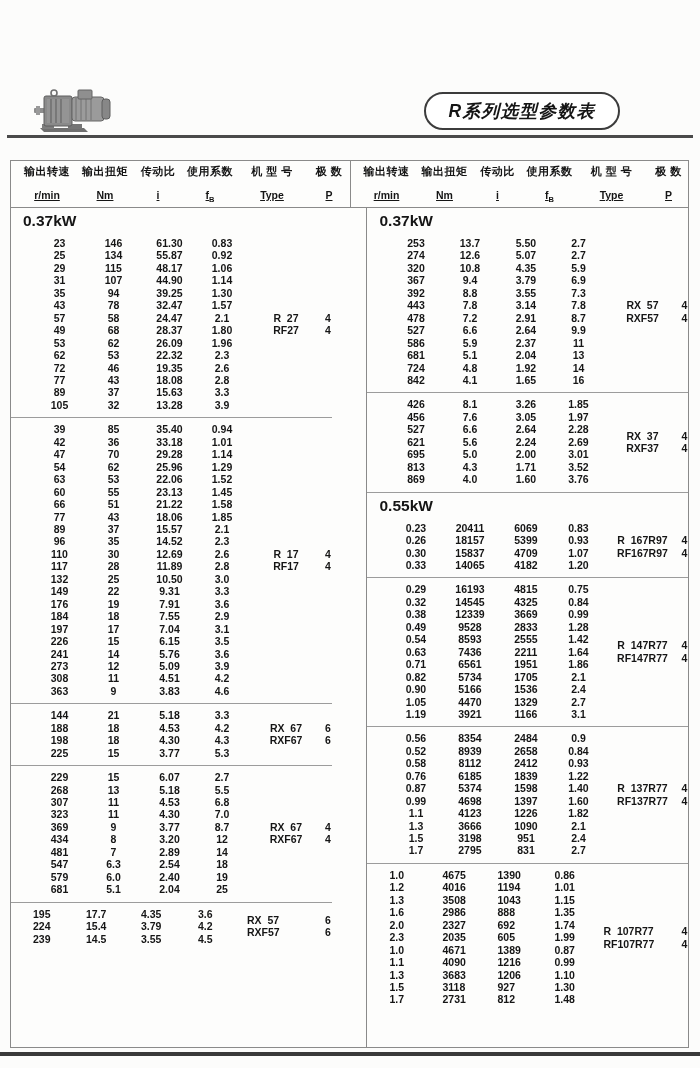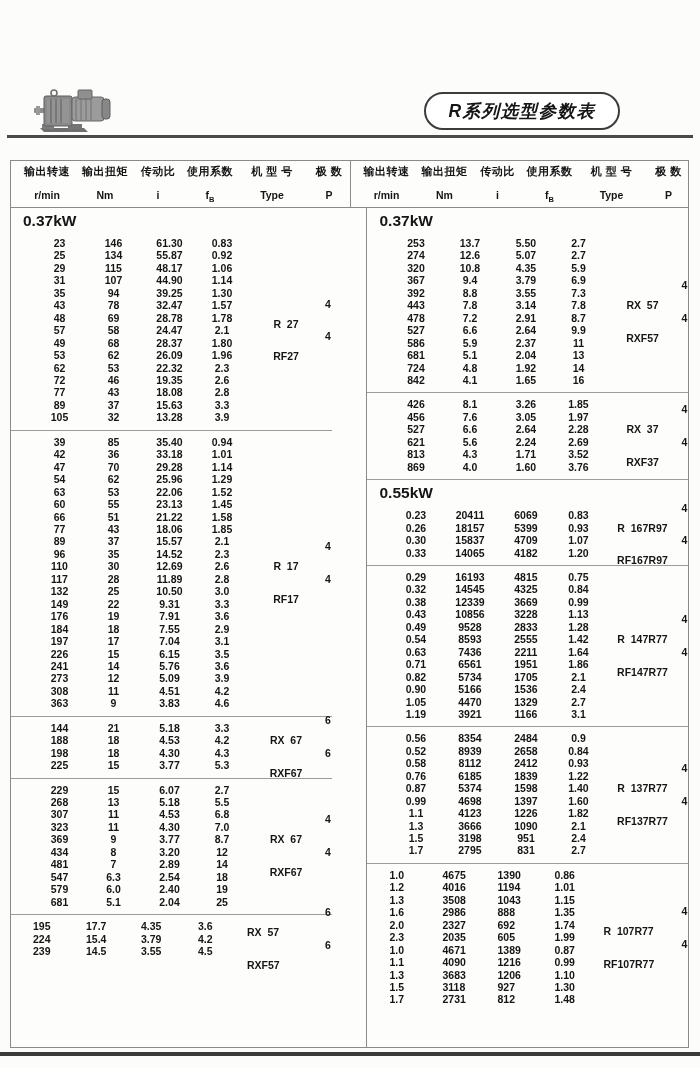--- a/index.html
+++ b/index.html
@@ -40,38 +40,38 @@
   }
   .thead { display:flex; height:46px; border-bottom:1.5px solid #8a8a8a; flex:none; }
   .h-half {
     width:50%; box-sizing:border-box; padding-left:6px;
     display:grid; grid-template-columns:60px 56px 50px 54px 70px 44px;
     align-content:center;
   }
   .h-half + .h-half { border-left:1.5px solid #8a8a8a; }
   .h-cell { text-align:center; font-weight:bold; }
   .h-cn { font-size:11px; letter-spacing:0.5px; white-space:pre; }
-  .h-en { font-size:10.5px; margin-top:10px; }
+  .h-en { font-size:10.5px; margin-top:10px;text-decoration:underline; }
   .h-en sub { font-size:7.5px; }
   .tbody { flex:1; display:flex; min-height:0;gap:34px; }
   .half { width:50%; box-sizing:border-box; display:flex; flex-direction:column; }
   .half-right { border-left:1.5px solid #8a8a8a; }
   .section-heading {
     height:24px; line-height:26px; font-size:15.5px; font-weight:bold;
     padding-left:12px; box-sizing:border-box; flex:none;
   }
   .block { position:relative; padding:5px 0 6px 0; flex:none; }
   .block.divider { border-bottom:1px solid #9c9c9c;text-align:center; }
   .row {
     display:grid; grid-template-columns:53px 55px 57px 48px;
     padding-left:22px; font-size:10.5px; font-weight:bold; line-height:12.45px;
   }
   .types { position:absolute; left:236px; top:50%; transform:translateY(-50%); width:108px; }
   .t-line { display:flex; font-size:10.5px; font-weight:bold; line-height:12.6px; }
-  .t-label { width:78px; white-space:pre;margin-top:20px; }
+  .t-label { width:78px; white-space:pre; }
   .spacer { flex:1; }
 </style>
 </head>
 <body>
 
 <div class="page">
 
   <div class="motor">
     <svg viewBox="0 0 82 52" width="82" height="52" aria-hidden="true">
 
@@ -197,26 +197,20 @@
               <span>39.25</span>
               <span>1.30</span>
             </div>
             <div class="row">
               <span>43</span>
               <span>78</span>
               <span>32.47</span>
               <span>1.57</span>
             </div>
             <div class="row">
-              <span>48</span>
-              <span>69</span>
-              <span>28.78</span>
-              <span>1.78</span>
-            </div>
-            <div class="row">
               <span>57</span>
               <span>58</span>
               <span>24.47</span>
               <span>2.1</span>
             </div>
             <div class="row">
               <span>49</span>
               <span>68</span>
               <span>28.37</span>
               <span>1.80</span>
@@ -657,20 +651,26 @@
               <span>2.64</span>
               <span>2.28</span>
             </div>
             <div class="row">
               <span>621</span>
               <span>5.6</span>
               <span>2.24</span>
               <span>2.69</span>
             </div>
             <div class="row">
+              <span>695</span>
+              <span>5.0</span>
+              <span>2.00</span>
+              <span>3.01</span>
+            </div>
+            <div class="row">
               <span>813</span>
               <span>4.3</span>
               <span>1.71</span>
               <span>3.52</span>
             </div>
             <div class="row">
               <span>869</span>
               <span>4.0</span>
               <span>1.60</span>
               <span>3.76</span>
@@ -736,26 +736,20 @@
               <span>4325</span>
               <span>0.84</span>
             </div>
             <div class="row">
               <span>0.38</span>
               <span>12339</span>
               <span>3669</span>
               <span>0.99</span>
             </div>
             <div class="row">
-              <span>0.43</span>
-              <span>10856</span>
-              <span>3228</span>
-              <span>1.13</span>
-            </div>
-            <div class="row">
               <span>0.49</span>
               <span>9528</span>
               <span>2833</span>
               <span>1.28</span>
             </div>
             <div class="row">
               <span>0.54</span>
               <span>8593</span>
               <span>2555</span>
               <span>1.42</span>

